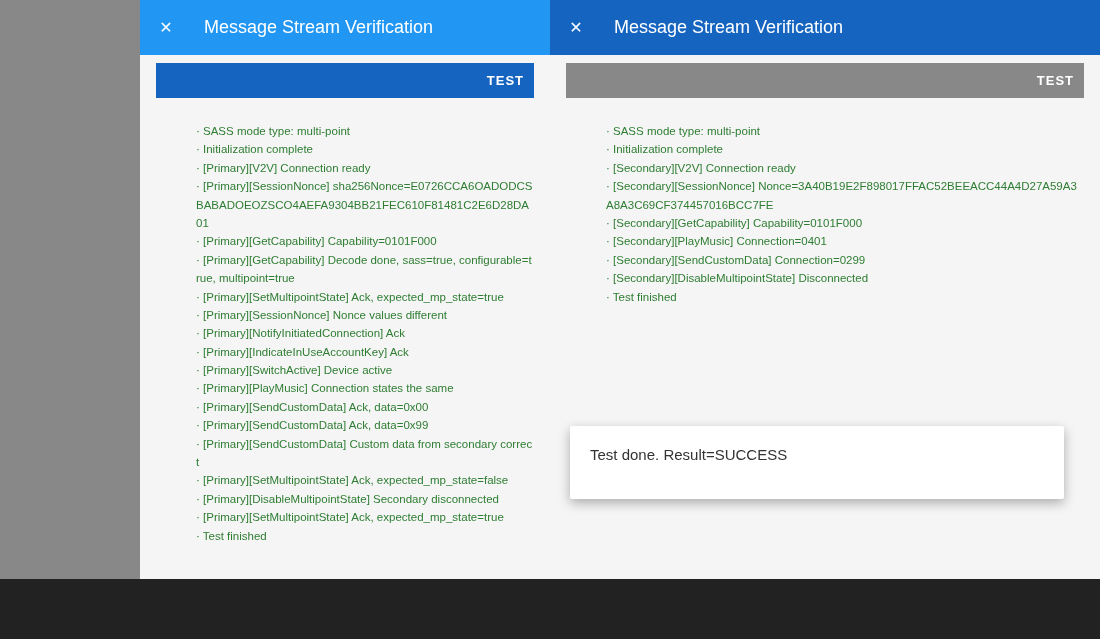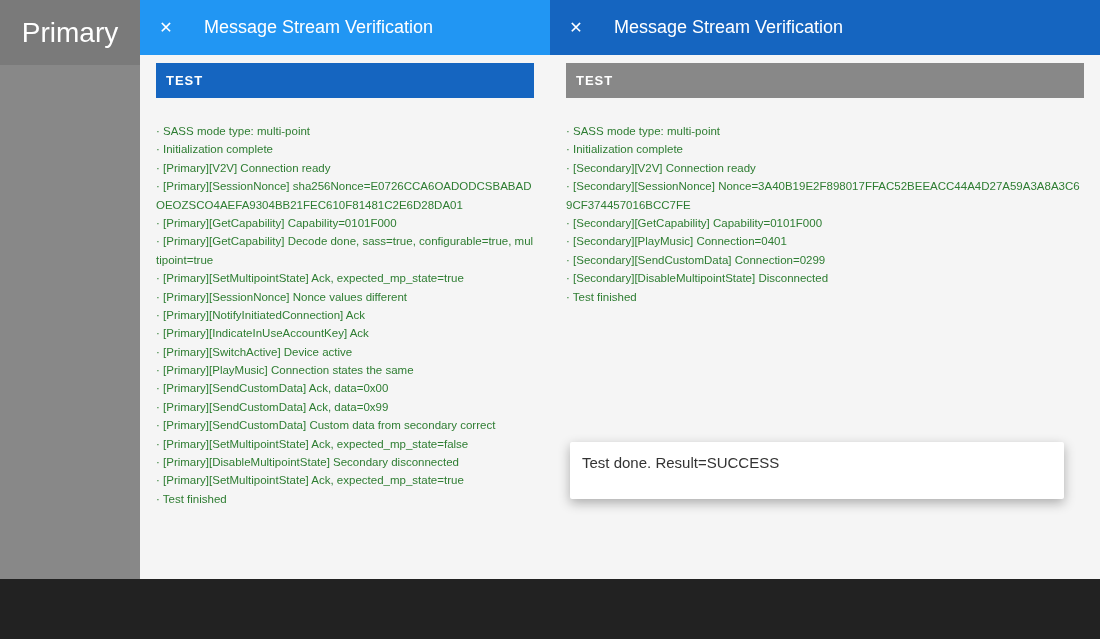--- a/index.html
+++ b/index.html
@@ -60,34 +60,35 @@
       width: calc(100% - 32px);
       margin: 8px 16px 12px;
       background: #1565C0;
       color: white;
       border: none;
       padding: 10px;
       font-size: 13px;
       font-weight: bold;
       letter-spacing: 1px;
       cursor: pointer;
-      text-align: left;
+      text-align: right;
     }
 
     .test-btn.disabled {
       background: #888;
       cursor: default;
     }
 
     .log-text {
       font-size: 11.5px;
       color: #2e7d32;
       line-height: 1.6;
       white-space: pre-wrap;
       word-break: break-all;
+      margin-left: 40px;
     }
 
     
     .left-panel-container {
       width: 550px;
       height: 639px;
       position: relative;
       background: #888;
       flex-shrink: 0;
     }
@@ -159,21 +160,21 @@
     }
 
     .result-dialog {
       position: absolute;
       bottom: 80px;
       left: 20px;
       right: 36px;
       background: white;
       border-radius: 2px;
       box-shadow: 0 4px 12px rgba(0,0,0,0.3);
-      padding: 12px;
+      padding: 20px;
       z-index: 20;
     }
 
     .result-text {
       font-size: 15px;
       color: #333;
       margin-bottom: 16px;
     }
 
     .ok-btn {
@@ -197,23 +198,20 @@
       left: 0;
       right: 0;
       height: 60px;
       background: #222;
     }
   </style>
 </head>
 <body>
 
 <div class="left-panel-container">
-  <div class="panel-title-text">
-    <span>Primary</span>
-  </div>
   <div class="dialog-container">
     <div class="dialog-header">
       <button class="close-btn">✕</button>
       <span class="dialog-title">Message Stream Verification</span>
     </div>
     <button class="test-btn">TEST</button>
     <div class="dialog-body">
       <div class="log-text" id="left-log"><div>· SASS mode type: multi-point</div><div>· Initialization complete</div><div>· [Primary][V2V] Connection ready</div><div>· [Primary][SessionNonce] sha256Nonce=E0726CCA6OADODCSBABADOEOZSCO4AEFA9304BB21FEC610F81481C2E6D28DA01</div><div>· [Primary][GetCapability] Capability=0101F000</div><div>· [Primary][GetCapability] Decode done, sass=true, configurable=true, multipoint=true</div><div>· [Primary][SetMultipointState] Ack, expected_mp_state=true</div><div>· [Primary][SessionNonce] Nonce values different</div><div>· [Primary][NotifyInitiatedConnection] Ack</div><div>· [Primary][IndicateInUseAccountKey] Ack</div><div>· [Primary][SwitchActive] Device active</div><div>· [Primary][PlayMusic] Connection states the same</div><div>· [Primary][SendCustomData] Ack, data=0x00</div><div>· [Primary][SendCustomData] Ack, data=0x99</div><div>· [Primary][SendCustomData] Custom data from secondary correct</div><div>· [Primary][SetMultipointState] Ack, expected_mp_state=false</div><div>· [Primary][DisableMultipointState] Secondary disconnected</div><div>· [Primary][SetMultipointState] Ack, expected_mp_state=true</div><div>· Test finished</div></div>
     </div>
   </div>

